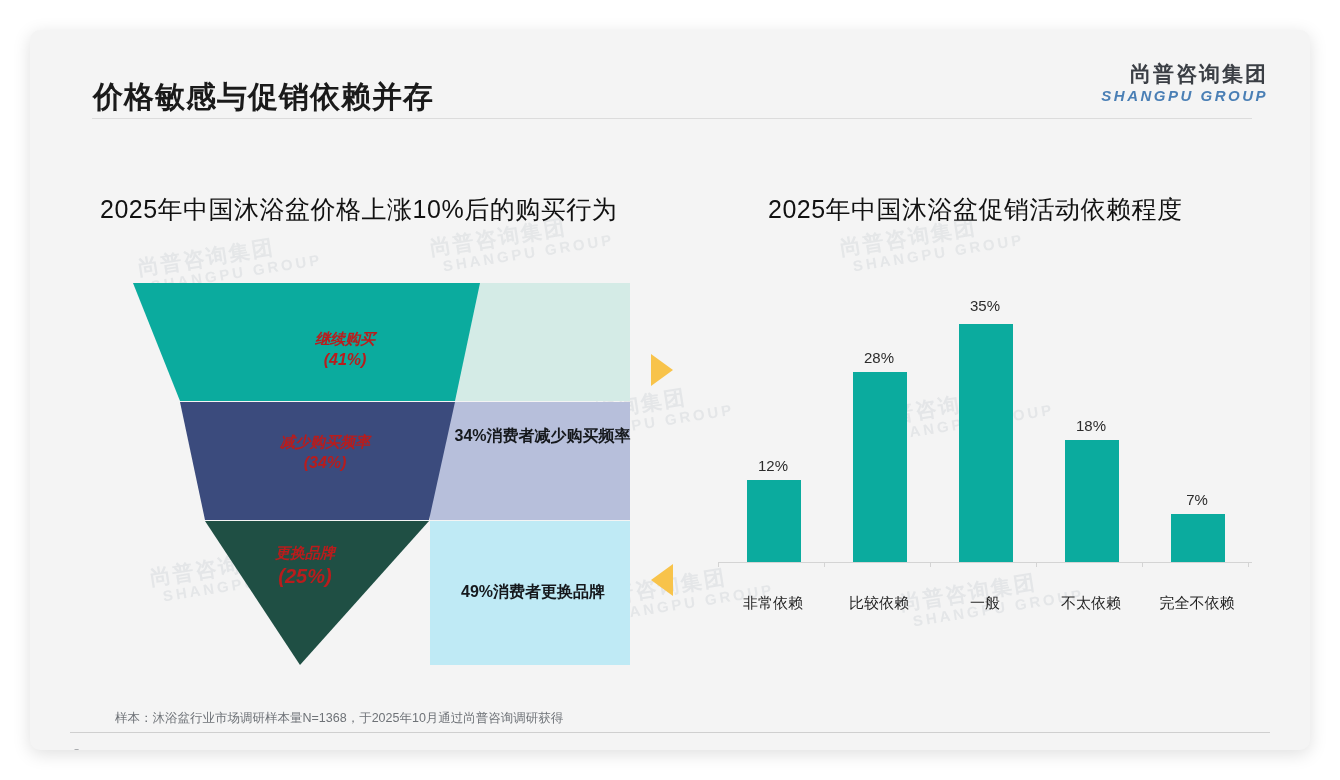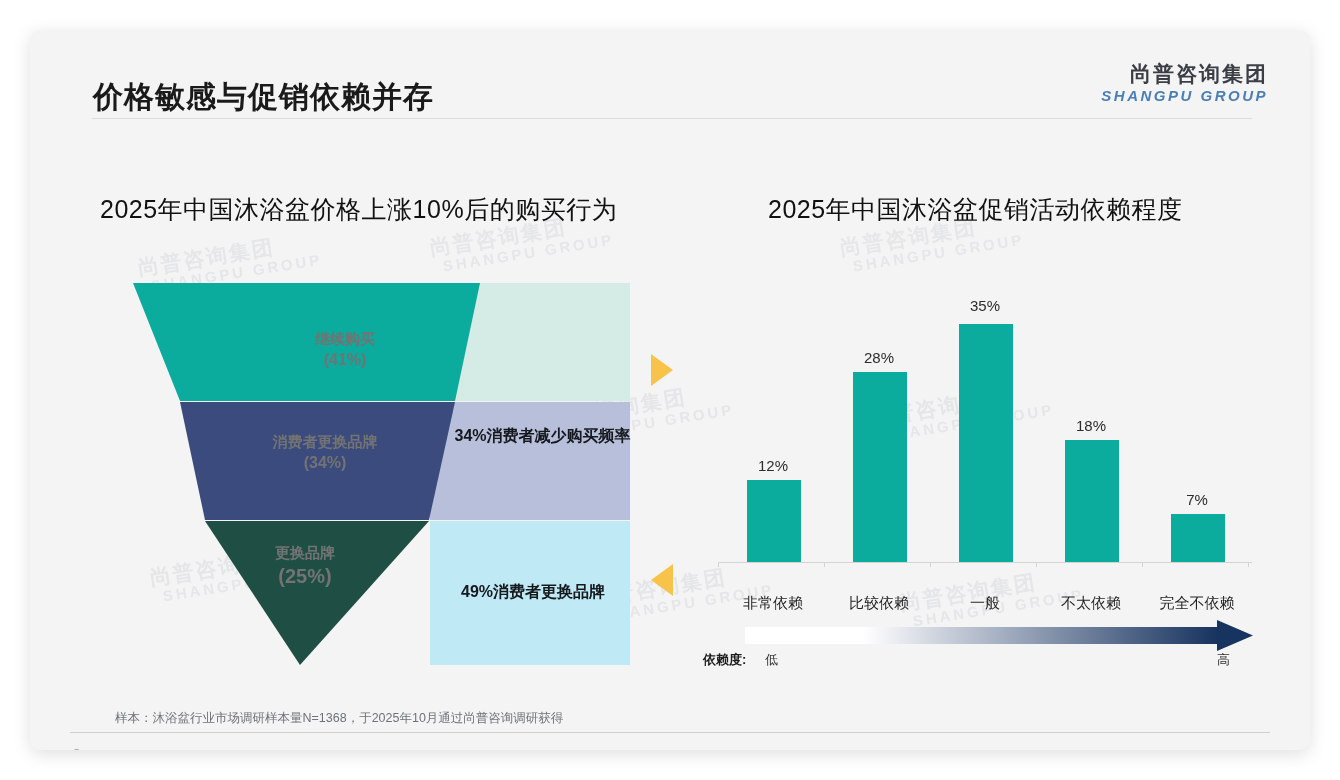--- a/index.html
+++ b/index.html
@@ -39,22 +39,22 @@
   .logo-en{font-size:15px;font-weight:700;font-style:italic;color:#4a7fb5;letter-spacing:2.5px;line-height:1.2;}
   .header-rule{position:absolute;left:62px;top:88px;width:1160px;height:1px;background:#dcdcdc;z-index:5;}
   
   .sec-title{position:absolute;font-size:25px;font-weight:400;color:#111;letter-spacing:.5px;z-index:6;}
   #secTitleLeft{left:70px;top:163px;}
   #secTitleRight{left:738px;top:163px;}
   
   .funnel-area{position:absolute;left:70px;top:225px;width:570px;height:420px;z-index:4;}
   .funnel-svg{position:absolute;left:0;top:0;}
   .fn-label{
-    position:absolute;color:#737373;font-weight:700;text-align:center;
-    line-height:1.35;z-index:5;
+    position:absolute;color:#b91c1c;font-weight:700;text-align:center;
+    line-height:1.35;z-index:5;font-style:italic;
   }
   #fnLabel0{left:175px;top:74px;width:140px;font-size:15px;}
   #fnLabel0 .pct{font-size:16px;}
   #fnLabel1{left:140px;top:177px;width:170px;font-size:15px;}
   #fnLabel1 .pct{font-size:16px;}
   #fnLabel2{left:145px;top:288px;width:120px;font-size:15px;}
   #fnLabel2 .pct{font-size:20px;}
   .panel-text{
     position:absolute;color:#15181c;font-weight:700;font-size:16px;
     text-align:center;line-height:1.6;z-index:5;
@@ -157,21 +157,21 @@
       <polygon id="seg0" points="33,28 380,28 355,146 80,146" fill="#0bab9e"></polygon>
       <polygon id="seg1" points="80,147 355,147 329,265 105,265" fill="#3b4b7d"></polygon>
       <polygon id="seg2" points="105,266 329,266 200,410" fill="#1f4f44"></polygon>
     </svg>
 
     <div class="fn-label" id="fnLabel0">
       <span>继续购买</span><br>
       <span class="pct">(41%)</span>
     </div>
     <div class="fn-label" id="fnLabel1">
-      <span>消费者更换品牌</span><br>
+      <span>减少购买频率</span><br>
       <span class="pct">(34%)</span>
     </div>
     <div class="fn-label" id="fnLabel2">
       <span>更换品牌</span><br>
       <span class="pct">(25%)</span>
     </div>
 
     <div class="panel-text" id="panelText1">34%消费者减少购买频率</div>
     <div class="panel-text" id="panelText2">49%消费者更换品牌</div>
   </div>
@@ -221,36 +221,20 @@
       </div>
     <div id="catHolder">
         <div class="bar-cat" style="left: 30px;">非常依赖</div>
         <div class="bar-cat" style="left: 136px;">比较依赖</div>
         <div class="bar-cat" style="left: 242px;">一般</div>
         <div class="bar-cat" style="left: 348px;">不太依赖</div>
         <div class="bar-cat" style="left: 454px;">完全不依赖</div>
       </div>
   </div>
 
-  <div class="legend">
-    <svg width="590" height="34" viewBox="0 0 590 34">
-      <defs>
-        <linearGradient id="gradDep" x1="0" y1="0" x2="1" y2="0">
-          <stop offset="0%" id="gstop0" stop-color="#ffffff"></stop>
-          <stop offset="25%" id="gstop1" stop-color="#ffffff"></stop>
-          <stop offset="100%" id="gstop2" stop-color="#17335f"></stop>
-        </linearGradient>
-      </defs>
-      <rect x="55" y="9" width="472" height="17" fill="url(#gradDep)"></rect>
-      <polygon points="527,2 563,17.5 527,33" id="gradHead" fill="#17335f"></polygon>
-    </svg>
-    <div class="legend-label">依赖度:</div>
-    <div class="legend-low">低</div>
-    <div class="legend-high">高</div>
-  </div>
 
   <div class="source-note">样本：沐浴盆行业市场调研样本量N=1368，于2025年10月通过尚普咨询调研获得</div>
 
   <div class="footer-rule"></div>
   <div class="footer">
     <div class="footer-left">©2025.12 SHANGPU GROUP</div>
     <div class="footer-right">www.shangpu-china.com</div>
   </div>
 
 </div>

